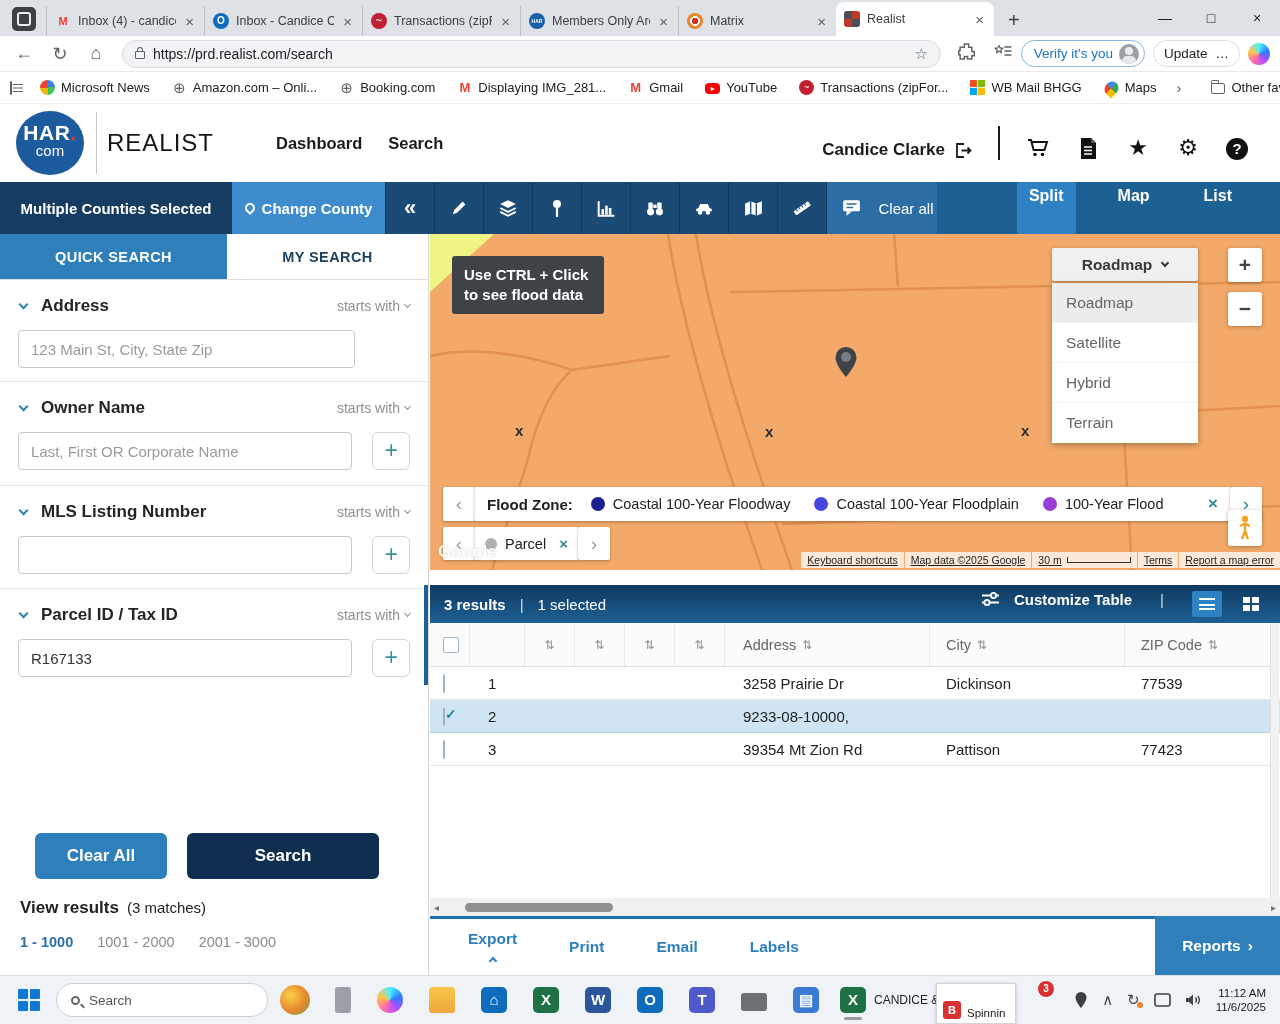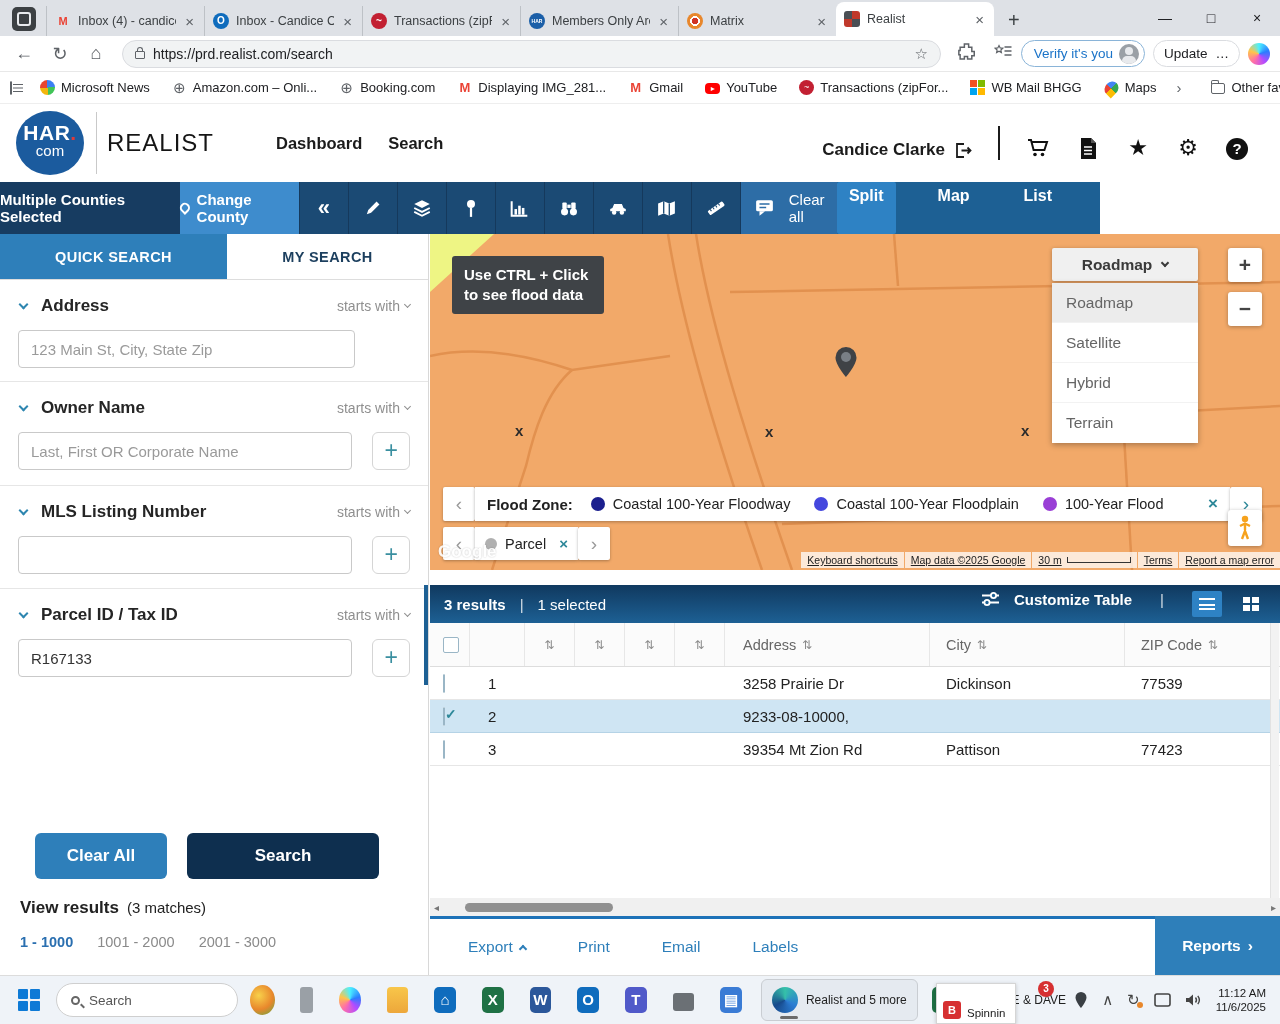--- a/index.html
+++ b/index.html
@@ -70,21 +70,21 @@
   .brand { font-size:24px; letter-spacing:1px; color:#151515; font-weight:500; margin-left:10px; }
   .appnav { display:flex; gap:26px; margin-left:62px; }
   .appnav div { font-size:16.5px; font-weight:bold; color:#1b1b1b; }
   .hdr-right { margin-left:auto; display:flex; align-items:flex-end; gap:26px; padding-right:32px; }
   .username { font-size:17px; font-weight:600; color:#1b1b1b; display:flex; align-items:center; gap:8px; }
   .hdr-pipe { width:2px; height:34px; background:#1b1b1b; }
   .hicon { width:24px; height:24px; display:flex; align-items:center; justify-content:center; color:#111; font-size:22px; }
   .help-ic { width:22px; height:22px; border-radius:50%; background:#111; color:#fff; font-weight:bold; font-size:15px; text-align:center; line-height:22px; }
 
   
-  .toolbar { left:0; top:182px; width:1100px; height:52px; display:flex; background:#1d6094; color:#fff; }
+  .toolbar { left:0; top:182px; width:1280px; height:52px; display:flex; background:#1d6094; color:#fff; }
   .tb-county { width:232px; background:#173c61; display:flex; align-items:center; justify-content:center; font-size:15px; font-weight:bold; }
   .tb-change { width:153px; background:#3e8ccd; display:flex; align-items:center; justify-content:center; gap:7px; font-size:15px; font-weight:bold; }
   .pin-glyph { width:10px; height:10px; border-radius:50% 50% 50% 0; transform:rotate(-45deg); border:2.5px solid #fff; }
   .tb-tools { display:flex; background:#1b4a74; }
   .ticon { width:49px; display:flex; align-items:center; justify-content:center; border-left:1px solid #15395c; }
   .ticon.lit { background:#2d6da6; }
   .tb-clear { width:62px; background:#2d6da6; display:flex; align-items:center; justify-content:center; font-size:15px; }
   .tb-views { margin-left:auto; display:flex; gap:30px; padding-right:36px; font-size:16px; font-weight:600; }
   .tb-views .vw { padding:5px 12px; }
   .tb-views .vw.active { background:#2e82c4; border-radius:2px; }
@@ -165,21 +165,21 @@
   .c-cb { width:40px; padding-left:13px; } .c-num { width:55px; padding-left:18px; } .c-s1,.c-s2,.c-s3,.c-s4 { width:50px; justify-content:center; }
   .c-addr { width:205px; padding-left:18px; } .c-city { width:195px; padding-left:16px; } .c-zip { flex:1; padding-left:16px; }
   .hsb { left:430px; top:898px; width:850px; height:18px; background:#f0f0f0; display:flex; align-items:center; }
   .hsb .thumb { width:148px; height:9px; background:#909090; border-radius:5px; margin-left:22px; }
   .hsb .ar { color:#777; font-size:10px; padding:0 4px; }
   .hsb .ar.r { margin-left:auto; }
   .vsb { left:1270px; top:623px; width:9px; height:275px; background:#f2f2f2; border-left:1px solid #e2e2e2; }
 
   
   .actionbar { left:430px; top:916px; width:850px; height:59px; background:#fff; border-top:3px solid #1d72b8; display:flex; align-items:center; gap:52px; padding-left:38px; }
-  .act { color:#2e7fba; font-size:15.5px; font-weight:normal; display:flex; align-items:center; gap:7px; }
+  .act { color:#2e7fba; font-size:15.5px; font-weight:bold; display:flex; align-items:center; gap:7px;flex-direction:column; }
   .chev-up { display:inline-block; width:6px; height:6px; border-left:2px solid #2e7fba; border-top:2px solid #2e7fba; transform:rotate(45deg); margin-top:3px; }
   .reports-btn { position:absolute; right:0; top:-3px; width:125px; height:59px; background:#2e7fba; color:#fff; font-size:15.5px; font-weight:bold; display:flex; align-items:center; justify-content:center; gap:7px; }
 
   
   .taskbar { left:0; top:975px; width:1280px; height:49px; background:#eff3f8; border-top:1px solid #dcdcdc; display:flex; align-items:center; }
   .startic { display:grid; grid-template-columns:10px 10px; grid-gap:2px; margin:0 16px 0 18px; }
   .startic i { width:10px; height:10px; background:#0e7ad6; border-radius:1px; }
   .tsearch { width:212px; height:34px; background:#fff; border:1px solid #cfcfcf; border-radius:17px; display:flex; align-items:center; gap:9px; padding:0 14px; color:#555; font-size:13.5px; }
   .mag { width:9px; height:9px; border:2px solid #666; border-radius:50%; position:relative; }
   .mag:after { content:""; position:absolute; left:7px; top:7px; width:5px; height:2px; background:#666; transform:rotate(45deg); }
@@ -744,25 +744,20 @@
     <div class="tbi" style="background:#9aa0a6; width:16px; border-radius:3px"></div>
     <div class="tbi" style="background:conic-gradient(#4af0ff,#2b7cff,#b44bff,#ff6fa8,#ffc44a,#4af0ff); border-radius:50%"></div>
     <div class="tbi" style="background:linear-gradient(#f8c64a,#eda73b); border-radius:4px 4px 3px 3px"></div>
     <div class="tbi" style="background:#0f6cbd">⌂</div>
     <div class="tbi" style="background:#1f7145">X</div>
     <div class="tbi" style="background:#2b579a">W</div>
     <div class="tbi" style="background:#0f6cbd">O</div>
     <div class="tbi" style="background:#5059c9">T</div>
     <div class="tbi" style="background:#6b7075; height:18px; margin-top:4px; border-radius:3px"></div>
     <div class="tbi" style="background:#3a7bd5">▤</div>
-    <div class="edge-group">
-      <span class="edgeic"></span>
-      <span class="twlabel">Realist and 5 more</span>
-      <span class="uline"></span>
-    </div>
     <div class="excel-group">
       <span class="tbi" style="background:#1f7145; margin:0">X</span>
       <span class="twlabel">CANDICE &amp; DAVE</span>
       <span class="uline"></span>
     </div>
     <div class="tray">
       <svg width="14" height="18" viewBox="0 0 14 18">
           <path d="M7 1a5.5 5.5 0 0 1 5.5 5.5C12.5 10.5 7 17 7 17S1.5 10.5 1.5 6.5A5.5 5.5 0 0 1 7 1z" fill="#3a3f44"></path>
         </svg>
       <span class="trayic">∧</span>

